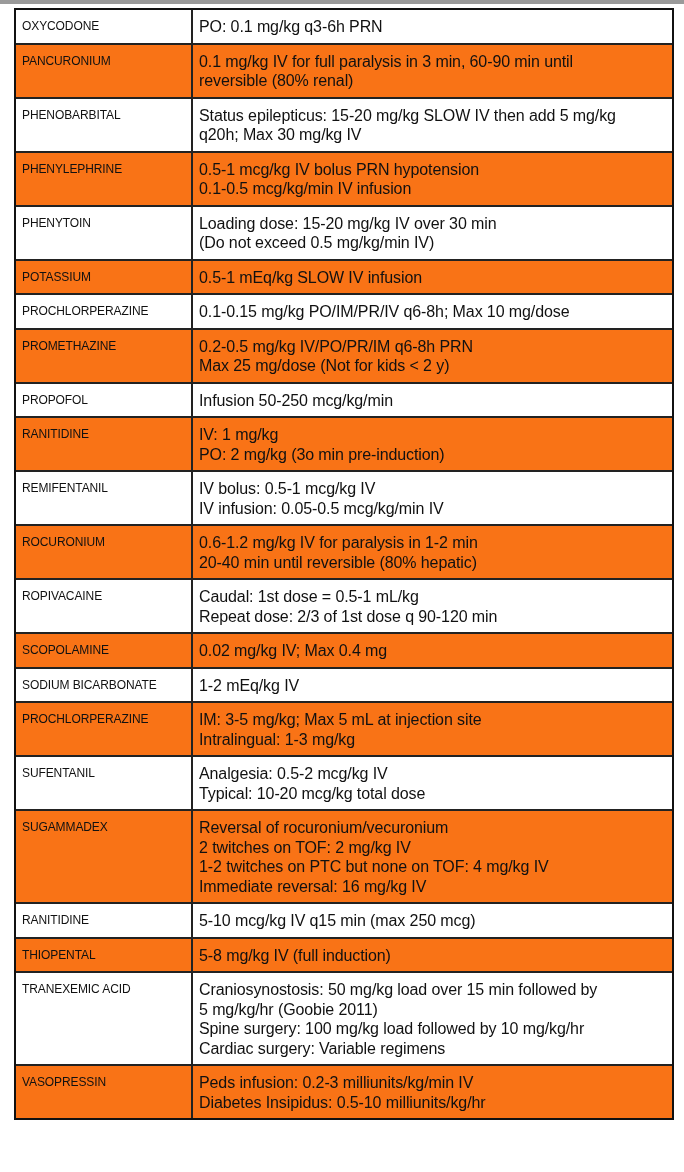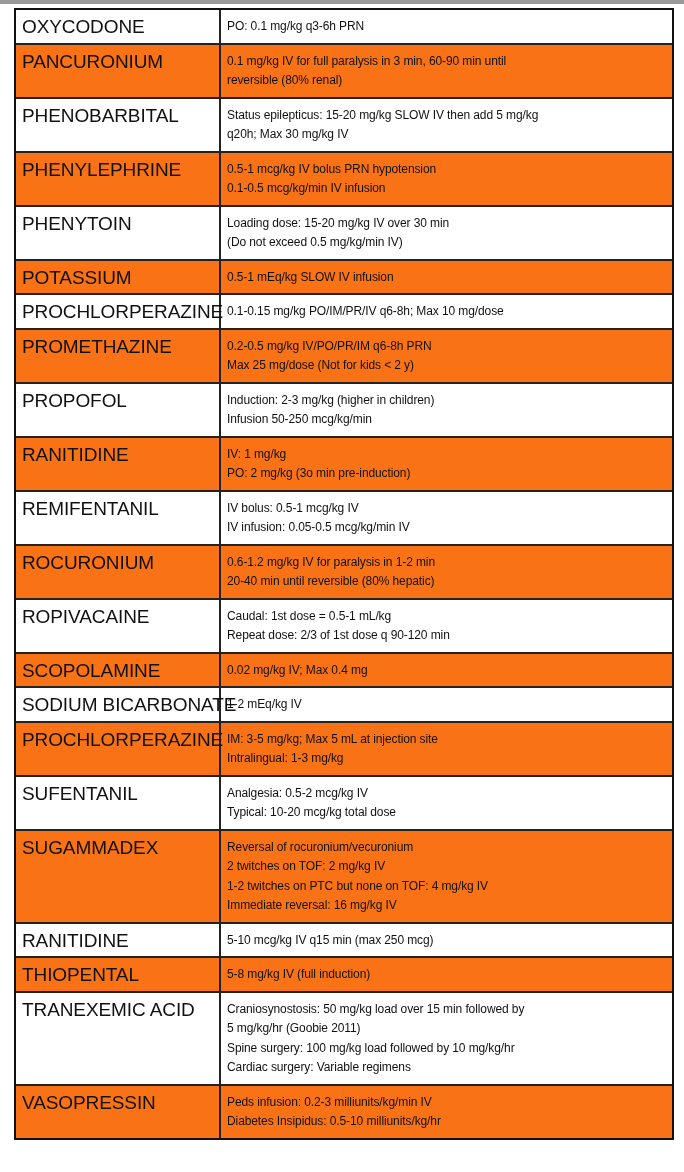--- a/index.html
+++ b/index.html
@@ -32,34 +32,34 @@
     }
     .row {
       display: flex;
       box-sizing: border-box;
       border-top: 2px solid #222;
     }
     .row:first-child { border-top: none; }
     .row.shaded { background: #f97316; }
     .row.plain { background: #ffffff; }
     .cell-name {
-      width: 205px;
+      width: 177px;
       box-sizing: border-box;
       padding: 7px 16px 6px 6px;
       border-right: 2px solid #222;
-      font-size: 19px;
+      font-size: 12px;
       line-height: 19.5px;
       letter-spacing: -0.1px;
       white-space: nowrap;
     }
     .cell-dose {
       flex: 1;
       box-sizing: border-box;
       padding: 7px 10px 6px 6px;
-      font-size: 12px;
+      font-size: 16px;
       line-height: 19.5px;
       letter-spacing: -0.1px;
     }
     .dose-line { display: block; white-space: nowrap; }
   </style>
 </head>
 <body>
 
 <div class="top-strip"></div>
 
@@ -113,21 +113,20 @@
     <div class="row shaded">
       <div class="cell-name">PROMETHAZINE</div>
       <div class="cell-dose">
         <span class="dose-line">0.2-0.5 mg/kg IV/PO/PR/IM q6-8h PRN</span>
         <span class="dose-line">Max 25 mg/dose (Not for kids &lt; 2 y)</span>
       </div>
     </div>
     <div class="row plain">
       <div class="cell-name">PROPOFOL</div>
       <div class="cell-dose">
-        <span class="dose-line">Induction: 2-3 mg/kg (higher in children)</span>
         <span class="dose-line">Infusion 50-250 mcg/kg/min</span>
       </div>
     </div>
     <div class="row shaded">
       <div class="cell-name">RANITIDINE</div>
       <div class="cell-dose">
         <span class="dose-line">IV: 1 mg/kg</span>
         <span class="dose-line">PO: 2 mg/kg (3o min pre-induction)</span>
       </div>
     </div>

